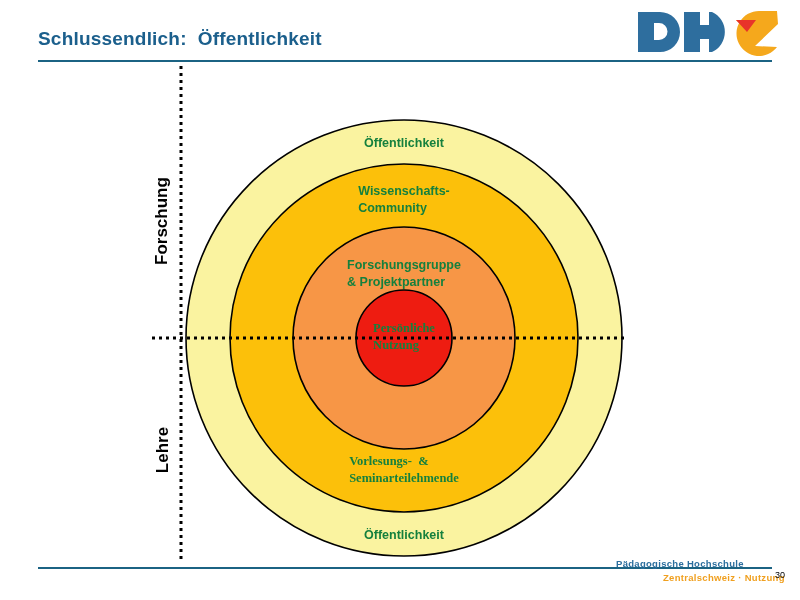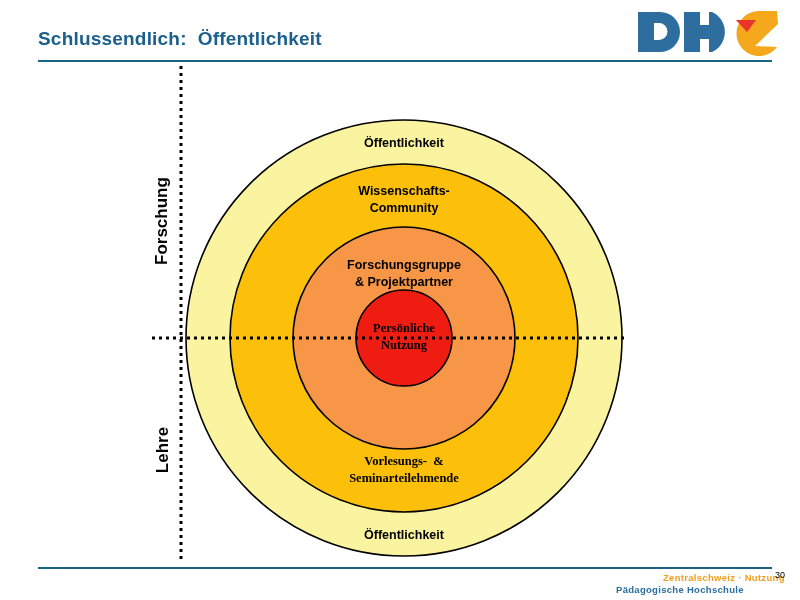--- a/index.html
+++ b/index.html
@@ -56,24 +56,23 @@
   
   #diagram {
     position: absolute;
     left: 0;
     top: 0;
     width: 800px;
     height: 600px;
   }
   .ring-label {
     position: absolute;
-    color: #000000;
+    color: #15803d;
     font-size: 12.5px;
     font-weight: bold;
-    text-align: center;
     line-height: 17px;
     white-space: pre;
     transform: translateX(-50%);
   }
   .axis-label {
     position: absolute;
     color: #000000;
     font-size: 17px;
     font-weight: bold;
     white-space: pre;
@@ -105,21 +104,20 @@
   }
   #footer-line1 {
     position: absolute;
     left: 616px;
     top: 558px;
     font-size: 9.5px;
     font-weight: bold;
     color: #2b6e9e;
     letter-spacing: 0.3px;
     white-space: pre;
-    margin-top: 26px;
   }
   #footer-line2 {
     position: absolute;
     left: 663px;
     top: 572px;
     font-size: 9.5px;
     font-weight: bold;
     color: #f0a020;
     letter-spacing: 0.3px;
     white-space: pre;

